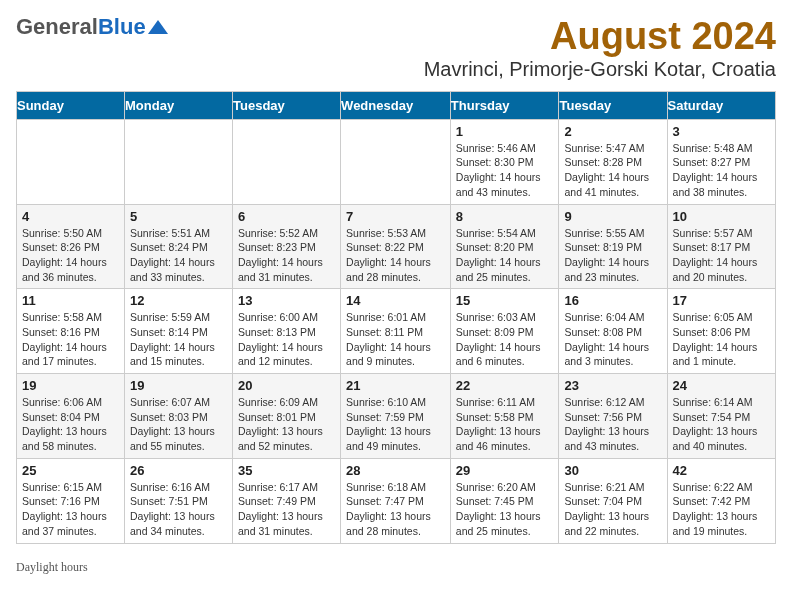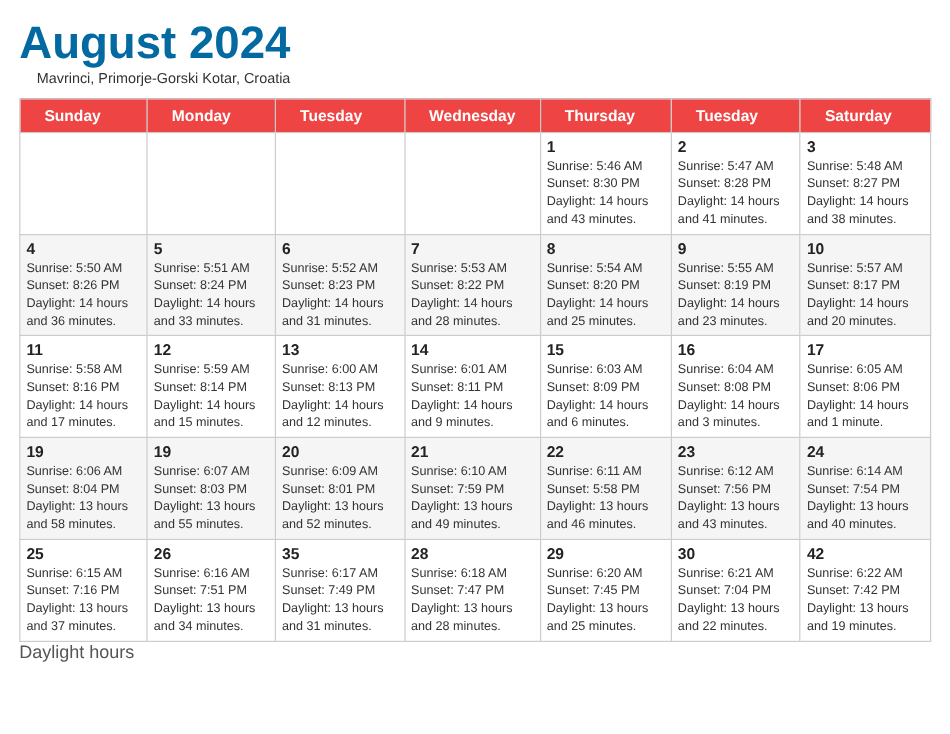--- a/index.html
+++ b/index.html
@@ -27,38 +27,38 @@
       line-height: 1;
     }
     .logo-general { color: #555; }
     .logo-blue { color: #1a6abf; }
     .title-block {
       text-align: right;
     }
     .title-block h1 {
       font-size: 38px;
       font-weight: bold;
-      color: #0369a1;
+      color: #a16207;
       line-height: 1.1;
     }
     .title-block h2 {
-      font-size: 12px;
+      font-size: 20px;
       font-weight: normal;
       color: #333;
     }
     .calendar {
       width: 100%;
       border-collapse: collapse;
     }
     .calendar thead tr th {
-      background-color: #ef4444;
+      background-color: #0369a1;
       color: #fff;
       font-size: 13px;
       font-weight: bold;
-      padding: 6px 20px;
+      padding: 6px 0;
       text-align: left;
       border: 1px solid #ccc;
     }
     .calendar tbody tr td {
       border: 1px solid #ccc;
       vertical-align: top;
       padding: 4px 5px;
       font-size: 11px;
       color: #222;
       width: 113px;
@@ -76,29 +76,40 @@
     }
     .cell-info {
       font-size: 10.5px;
       color: #333;
       line-height: 1.4;
     }
     .empty-cell {
       background: #fff !important;
     }
     .footer {
-      margin-top: 0;
-      font-size: 15px;
+      margin-top: 16px;
+      font-size: 12px;
       color: #555;
+      font-family: Liberation Serif, serif;
     }
   </style>
 </head>
 <body>
 
 <div class="header">
+  <div class="logo">
+    <div style="display:flex;align-items:center;gap:2px;">
+      <span class="logo-text">
+        <span class="logo-general">General</span><span class="logo-blue">Blue</span>
+      </span>
+      <svg width="22" height="22" viewBox="0 0 22 22">
+        <polygon points="10,4 20,18 0,18" fill="#1a6abf"></polygon>
+      </svg>
+    </div>
+  </div>
   <div class="title-block">
     <h1>August 2024</h1>
     <h2>Mavrinci, Primorje-Gorski Kotar, Croatia</h2>
   </div>
 </div>
 
 <table class="calendar">
   <thead>
     <tr>
     <th>Sunday</th>

